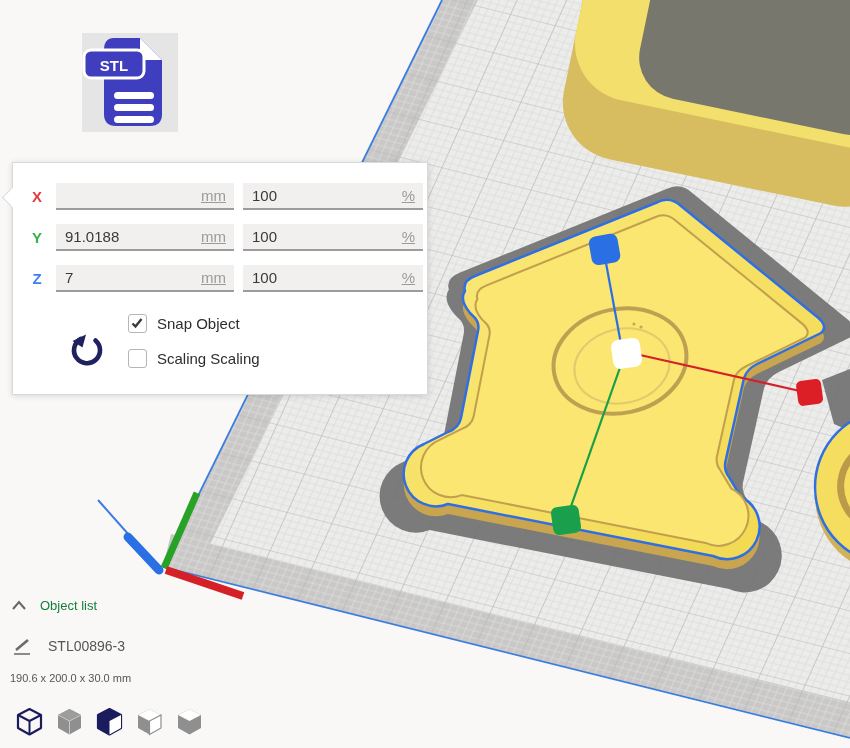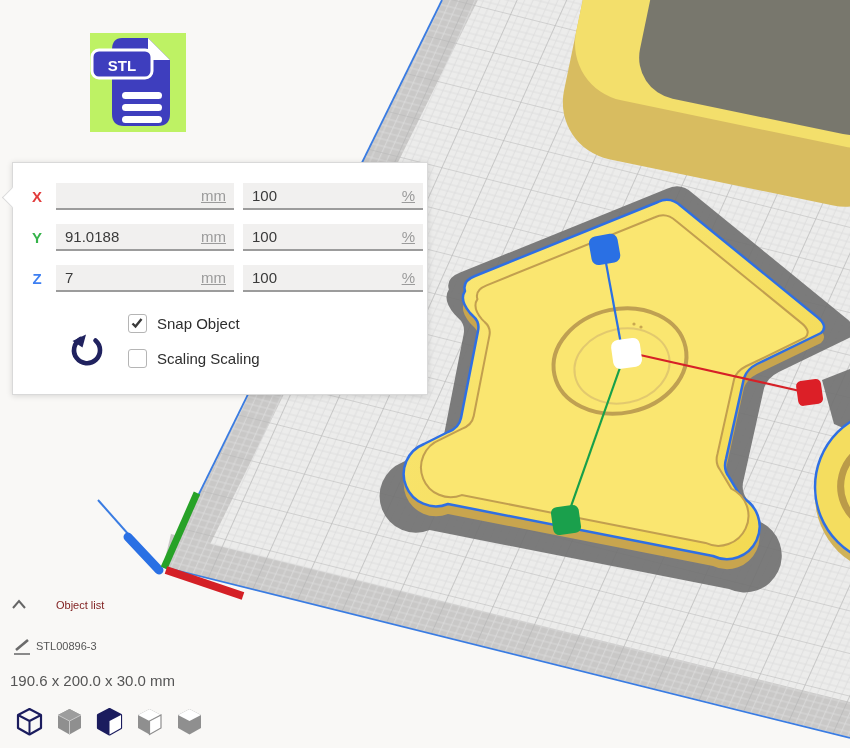--- a/index.html
+++ b/index.html
@@ -28,28 +28,28 @@
 
   .reset-btn{position:absolute;left:52px;top:163px;width:46px;height:46px;
          background:transparent;border:none;padding:0;cursor:pointer;}
   .chkrow{position:absolute;left:115px;display:flex;align-items:center;cursor:pointer;}
   .chkrow.r1{top:151px}.chkrow.r2{top:186px}
   .chkbox{width:19px;height:19px;background:#fff;border:1.5px solid #b5b5b5;
          border-radius:3px;box-sizing:border-box;}
   .chklabel{margin-left:10px;font-size:15px;color:#2e2e2e;}
 
   
-  .stl-tile{position:absolute;left:90px;top:33px;width:96px;height:99px;background:#bef264;}
+  .stl-tile{position:absolute;left:82px;top:33px;width:96px;height:99px;background:#e5e5e5;}
 
   
   .obj-header{position:absolute;left:10px;top:598px;display:flex;align-items:center;cursor:pointer;}
-  .obj-header .txt{margin-left:28px;font-size:11px;color:#7f1d1d;}
+  .obj-header .txt{margin-left:12px;font-size:13px;color:#15803d;}
   .obj-item{position:absolute;left:12px;top:636px;display:flex;align-items:center;cursor:pointer;}
-  .obj-item .txt{margin-left:4px;font-size:11px;color:#555;}
-  .obj-dims{position:absolute;left:10px;top:672px;font-size:15px;color:#555;}
+  .obj-item .txt{margin-left:16px;font-size:14px;color:#555;}
+  .obj-dims{position:absolute;left:10px;top:672px;font-size:11px;color:#555;}
 
   
   .viewbar{position:absolute;left:16px;top:706px;display:flex;gap:13px;}
   .viewbar .vbtn{width:27px;height:32px;background:transparent;border:none;padding:0;cursor:pointer;}
 </style>
 </head>
 <body>
 
 <svg id="stage" viewBox="0 0 850 748">
   <defs>

